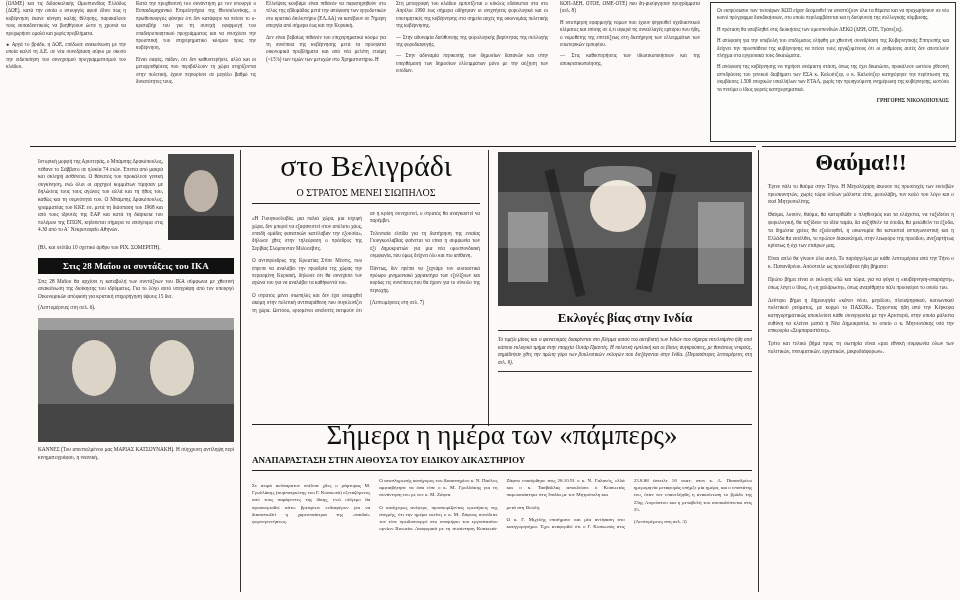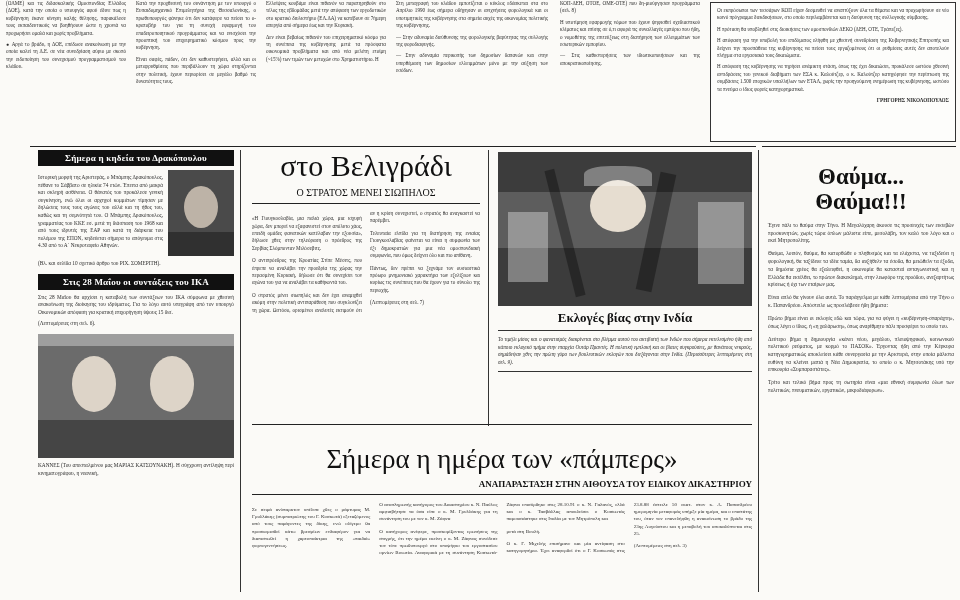--- a/index.html
+++ b/index.html
@@ -42,23 +42,23 @@
   .indiaphoto{position:absolute;left:498px;top:152px;width:254px;height:154px;background:#5d5d5d;overflow:hidden;}
   .indiacap{position:absolute;left:498px;top:310px;width:254px;text-align:center;font-size:13px;font-weight:bold;color:#111;}
   .india-lead{position:absolute;left:498px;top:330px;width:254px;font-size:5.2px;line-height:7.6px;text-align:justify;font-style:italic;color:#2b2b2b;border-top:1px solid #333;border-bottom:1px solid #333;padding:5px 0;}
 
   
   .rightcol{position:absolute;left:768px;top:150px;width:186px;}
   .thavma{font-size:23px;line-height:25px;text-align:center;font-weight:bold;color:#111;margin-top:14px;}
   .rightbody{font-size:5.3px;line-height:7.7px;text-align:justify;margin-top:8px;color:#2b2b2b;}
 
   
-  .bottomc{position:absolute;left:252px;top:444px;width:500px;}
+  .bottomc{position:absolute;left:252px;top:420px;width:500px;}
   .pamp-title{font-size:27px;text-align:center;color:#111;}
-  .pamp-sub{font-size:9px;text-align:right;font-weight:bold;margin-top:4px;color:#111;}
+  .pamp-sub{font-size:9px;text-align:left;font-weight:bold;margin-top:4px;color:#111;}
   .fourcol{column-count:4;column-gap:9px;font-size:5px;line-height:7.2px;text-align:justify;margin-top:6px;color:#2b2b2b;}
 
   .vline{position:absolute;width:1px;background:#333;}
 
   
   .face{position:absolute;border-radius:50%;background:#d8cfc4;}
   .shade{position:absolute;background:rgba(0,0,0,.35);}
   .lite{position:absolute;background:rgba(255,255,255,.35);}
 </style>
 </head>
@@ -107,21 +107,20 @@
   <div class="hrule" style="left:30px;top:146px;width:726px;height:1px;"></div>
   <div class="hrule" style="left:762px;top:146px;width:194px;height:1px;"></div>
 
   <div class="vline" style="left:240px;top:150px;height:442px;"></div>
   <div class="vline" style="left:488px;top:150px;height:276px;"></div>
   <div class="vline" style="left:758px;top:150px;height:442px;"></div>
   <div class="hrule" style="left:252px;top:424px;width:500px;height:1px;"></div>
 
   <div class="leftcol">
 
-    <div class="hdr-band">Σήμερα η κηδεία του Δρακόπουλου</div>
 
     <div style="display:flex;gap:5px;margin-top:4px;">
       <div style="flex:1;">
         <div class="leftbody">Ιστορική μορφή της Αριστεράς, ο Μπάμπης Δρακόπουλος, πέθανε το Σάββατο σε ηλικία 74 ετών. Έπειτα από μακρά και σκληρή ασθένεια. Ο θάνατός του προκάλεσε γενική συγκίνηση, ενώ όλοι οι αρχηγοί κομμάτων τίμησαν με δηλώσεις τους τους αγώνες του αλλά και τη ήθος του, καθώς και τη σεμνότητά του. Ο Μπάμπης Δρακόπουλος, γραμματέας του ΚΚΕ εσ. μετά τη διάσπαση του 1968 και από τους ιδρυτές της ΕΑΡ και κατά τη διάρκεια του πολέμου της ΕΠΟΝ, κηδεύεται σήμερα το απόγευμα στις 4.30 από το Α΄ Νεκροταφείο Αθηνών.</div>
       </div>
       <div class="photo dark" style="width:66px;height:86px;flex:none;">
         <div class="face" style="left:16px;top:16px;width:34px;height:42px;background:#bdb3a7;"></div>
         <div class="shade" style="left:0;top:62px;width:66px;height:24px;"></div>
       </div>
     </div>
@@ -165,21 +164,20 @@
     <div class="shade" style="left:150px;top:20px;width:16px;height:120px;transform:rotate(12deg);"></div>
     <div class="shade" style="left:62px;top:16px;width:10px;height:130px;transform:rotate(-14deg);"></div>
   </div>
   <div class="indiacap">Εκλογές βίας στην Ινδία</div>
   <div class="india-lead">
     <span>Το τιμήλι μίσος και ο φανατισμός διακρίνεται στο βλέμμα αυτού του ακτιβιστή των Ινδών που σήμερα εκτελεσμένο ήδη από κάποιο εκλογικό τμήμα στην επαρχία Ουτάρ Πραντές. Η πολιτική εμπλοκή και οι βίαιες συγκρούσεις, με θανάτους νεκρούς, σημάδεψαν χθες την πρώτη γύρο των βουλευτικών εκλογών που διεξάγονται στην Ινδία.</span>
     <span>(Περισσότερες λεπτομέρειες στη σελ. 9).</span>
   </div>
 
   <div class="rightcol">
-    <div class="thavma">Θαύμα...</div>
     <div class="thavma" style="margin-top:0;">Θαύμα!!!</div>
     <div class="rightbody">
       <p>Έγινε πάλι το θαύμα στην Τήνο. Η Μεγαλόχαρη άκουσε τις προσευχές των ευσεβών προσκυνητών, χωρίς τώρα όπλων μάλιστα είπε, μεσολάβη, τον καλό του λόγο και ο εκεί Μητροπολίτης.</p>
       <p>Θαύμα, λοιπόν, θαύμα, θα κατορθώθε ο πληθυσμός και τα ελάχιστα, να ταξιδεύει η φορολογική, θα ταξίδευε τα ιδέα ταμία, δα αυξήθελν τα έσοδα, θα μειώθελν τα έξοδα, τα δημόσια χρέος θα εξαλειφθεί, η οικονομία θα κατασταί ανταγωνιστική και η Ελλάδα θα εισέλθει, το πρώτον διακεκλημά, στην λεωφόρο της προόδου, ανεξαρτήτως κρίσεως ή όχι των εταίρων μας.</p>
       <p>Είναι απλό θα γίνουν όλα αυτά. Το παράγγελμα με κάθε λεπτομέρεια από την Τήνο ο κ. Παπανδρέου. Απόστειλε ως προσλάβεσε ήδη βήματα:</p>
       <p>Πρώτο βήμα είναι οι εκλογές εδώ και τώρα, για να φύγει η «κυβέρνηση-σπαράχτη», όπως λέγει ο ίδιος, ή «η χαλάρωση», όπως αναρίθμητο πάλι προσφέρει το οποίο του.</p>
       <p>Δεύτερο βήμα η δημιουργία «κάνει νέου, μεγάλου, πλειοψηφικού, κοινωνικού πολιτικού ρεύματος, με κορμό το ΠΑΣΟΚ». Έργοντας ήδη από την Κέρκυρα κατηγορηματικώς αποκλείσει κάθε συνεργασία με την Αριστερά, στην οποία μάλιστα ευθύνη να κλείνει ματιά η Νέα Δημοκρατία, το οποίο ο κ. Μητσοτάκης υπό την επικουρία «Συμπαραστάτες».</p>
       <p>Τρίτο και τελικό βήμα προς τη σωτηρία είναι «μια εθνική συμφωνία όλων των πολιτικών, πνευματικών, εργατικών, μικροδιάφορων».</p>
     </div>
   </div>

